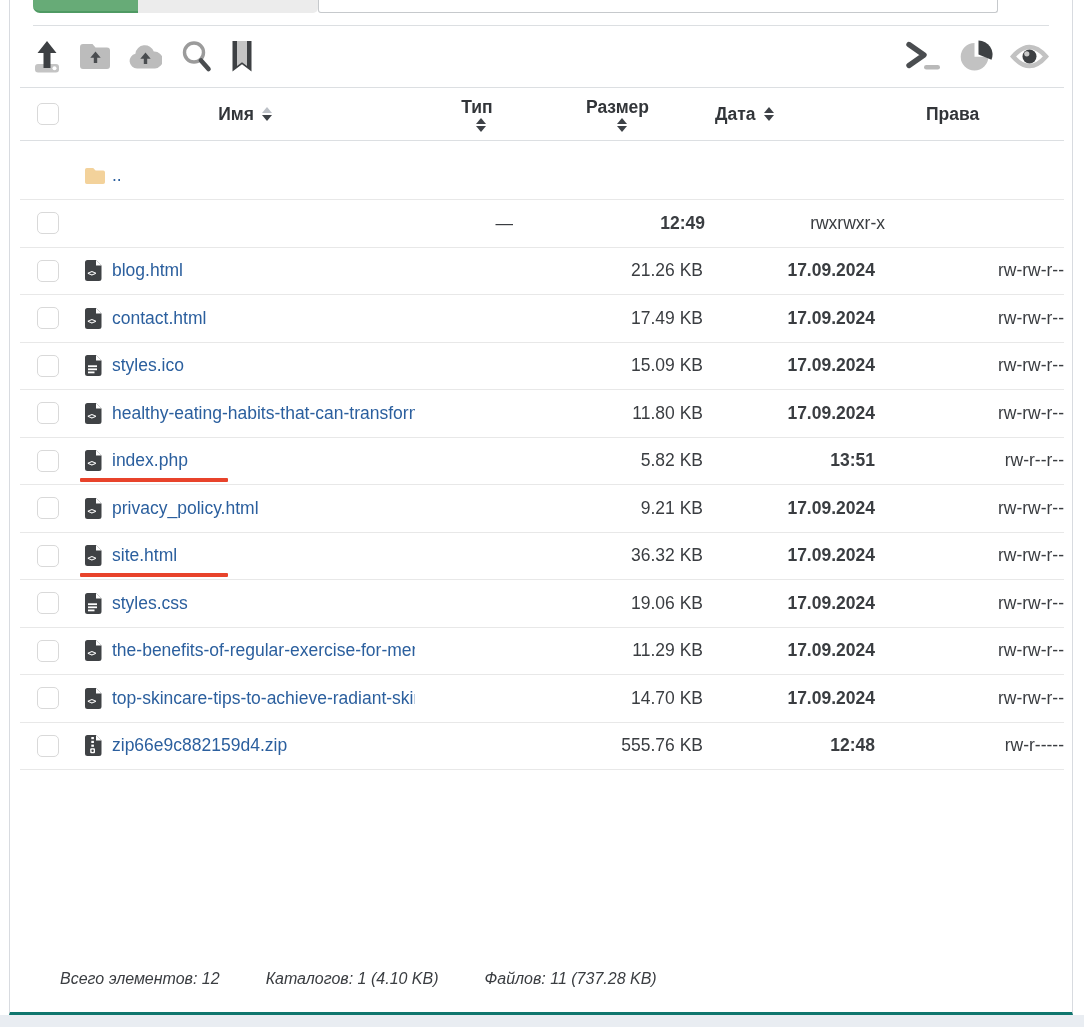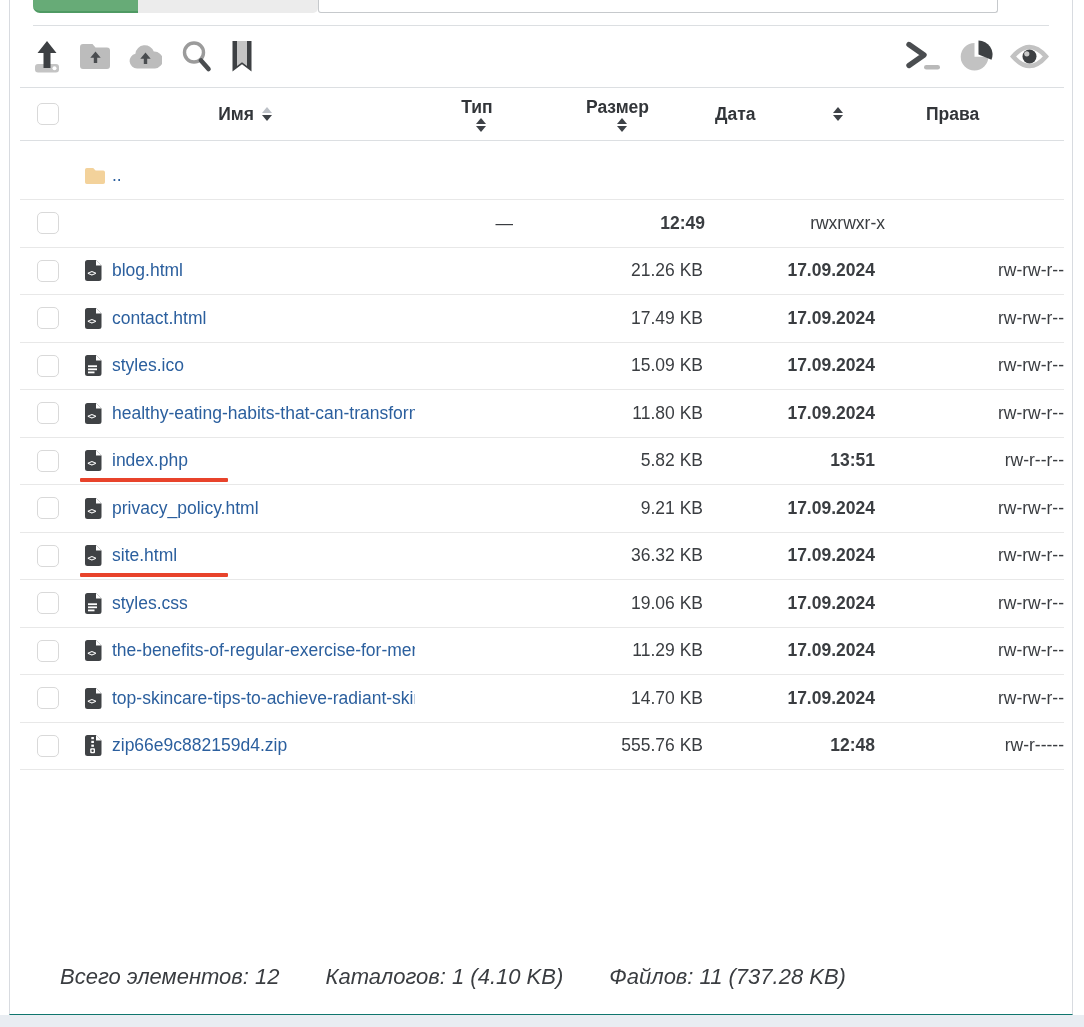--- a/index.html
+++ b/index.html
@@ -3,21 +3,21 @@
 <meta charset="utf-8">
 <style>
   :root{
     --link:#2b5f9e; --text:#3a3d41; --accent-green:#67ab77; --accent-green-edge:#4f9a63;
     --red:#e8432b; --folder:#f3d29b; --icon-dark:#3f4245; --icon-gray:#c0c0c0;
     --divider:#dcdfe2; --row-divider:#e8e8e8; --page-bg:#e9edf2;
   }
   *{margin:0;padding:0;box-sizing:border-box;}
   html,body{width:1084px;height:1027px;background:#fff;font-family:"Liberation Sans",sans-serif;color:var(--text);overflow:hidden;}
   .panel{position:absolute;left:9px;top:0;width:1064px;height:1015px;background:#fff;
-    border-left:1px solid #d8dbe0;border-right:1px solid #d8dbe0;border-bottom:1px solid #0f766e;
+    border-left:1px solid #d8dbe0;border-right:1px solid #d8dbe0;border-bottom:3px solid #0f766e;
     display:flex;flex-direction:column;}
   .bottom-strip{position:absolute;left:0;top:1015px;width:1084px;height:12px;background:var(--page-bg);}
 
   
   .tabstrip{display:flex;height:13px;margin-left:23px;align-items:stretch;}
   .tab-active{width:105px;background:var(--accent-green);border-bottom:2px solid var(--accent-green-edge);border-radius:0 0 0 7px;}
   .tab-rest{width:180px;background:#ececec;border-radius:0 0 5px 0;}
   .addr-box{width:680px;background:#fff;border:1px solid #c6c9cc;border-top:none;border-radius:0 0 3px 3px;}
 
   .divider1{border-top:1px solid var(--divider);margin:12px 23px 0 23px;}
@@ -33,40 +33,40 @@
   .thead{margin:0 10px;height:54px;border-top:1px solid var(--divider);border-bottom:1px solid var(--divider);
     font-weight:bold;font-size:17.5px;color:#323539;}
   .tbody{margin:0 10px;}
   .row{height:47.5px;border-bottom:1px solid var(--row-divider);font-size:17.5px;}
   .row.first{height:59px;padding-top:11px;}
   .hcell{display:flex;align-items:center;}
   .h-check{justify-content:flex-start;}
   .h-name{justify-content:center;}
   .h-type{justify-content:center;padding-left:14px;flex-direction:column;}
   .h-size{justify-content:space-between;padding-right:5px;flex-direction:column;}
-  .h-date{justify-content:space-between;padding-right:42px;}
+  .h-date{justify-content:flex-start;padding-right:42px;}
   .h-rights{justify-content:flex-start;padding-left:41px;}
 
   .checkbox{width:22px;height:22px;border:1px solid #d9d9d9;border-radius:5px;background:#fff;margin-left:17px;display:inline-block;cursor:pointer;}
   .sort{display:inline-flex;flex-direction:column;gap:2px;margin-left:8px;}
   .sort i{display:block;width:0;height:0;border-left:5.5px solid transparent;border-right:5.5px solid transparent;}
   .sort .up{border-bottom:6.5px solid #3e4247;}
   .sort .down{border-top:6.5px solid #3e4247;}
   .sort.asc .up{border-bottom-color:#bcc0c6;}
 
   .col-name{display:flex;align-items:center;padding-left:10px;position:relative;height:100%;}
   .file-icon{width:20px;display:inline-flex;align-items:center;margin-right:7px;flex:none;}
   .file-link{color:var(--link);text-decoration:none;white-space:nowrap;overflow:hidden;cursor:pointer;}
   .red-underline{position:absolute;left:5px;bottom:2px;width:148px;height:4px;background:var(--red);border-radius:1px;}
   .col-size{text-align:right;padding-right:12px;}
   .col-date{text-align:right;padding-right:10px;font-weight:bold;}
   .col-rights{text-align:right;padding-left:15px;}
 
   
-  .tfoot{margin-top:auto;display:flex;gap:46px;padding:0 0 24px 50px;font-style:italic;font-size:22px;color:#3a3d41;}
+  .tfoot{margin-top:auto;display:flex;gap:46px;padding:0 0 24px 50px;font-style:italic;font-size:16px;color:#3a3d41;}
 </style>
 </head>
 <body>
 
 <div class="panel">
 
   <div class="tabstrip">
     <div class="tab-active"></div>
     <div class="tab-rest"></div>
     <div class="addr-box"></div>

